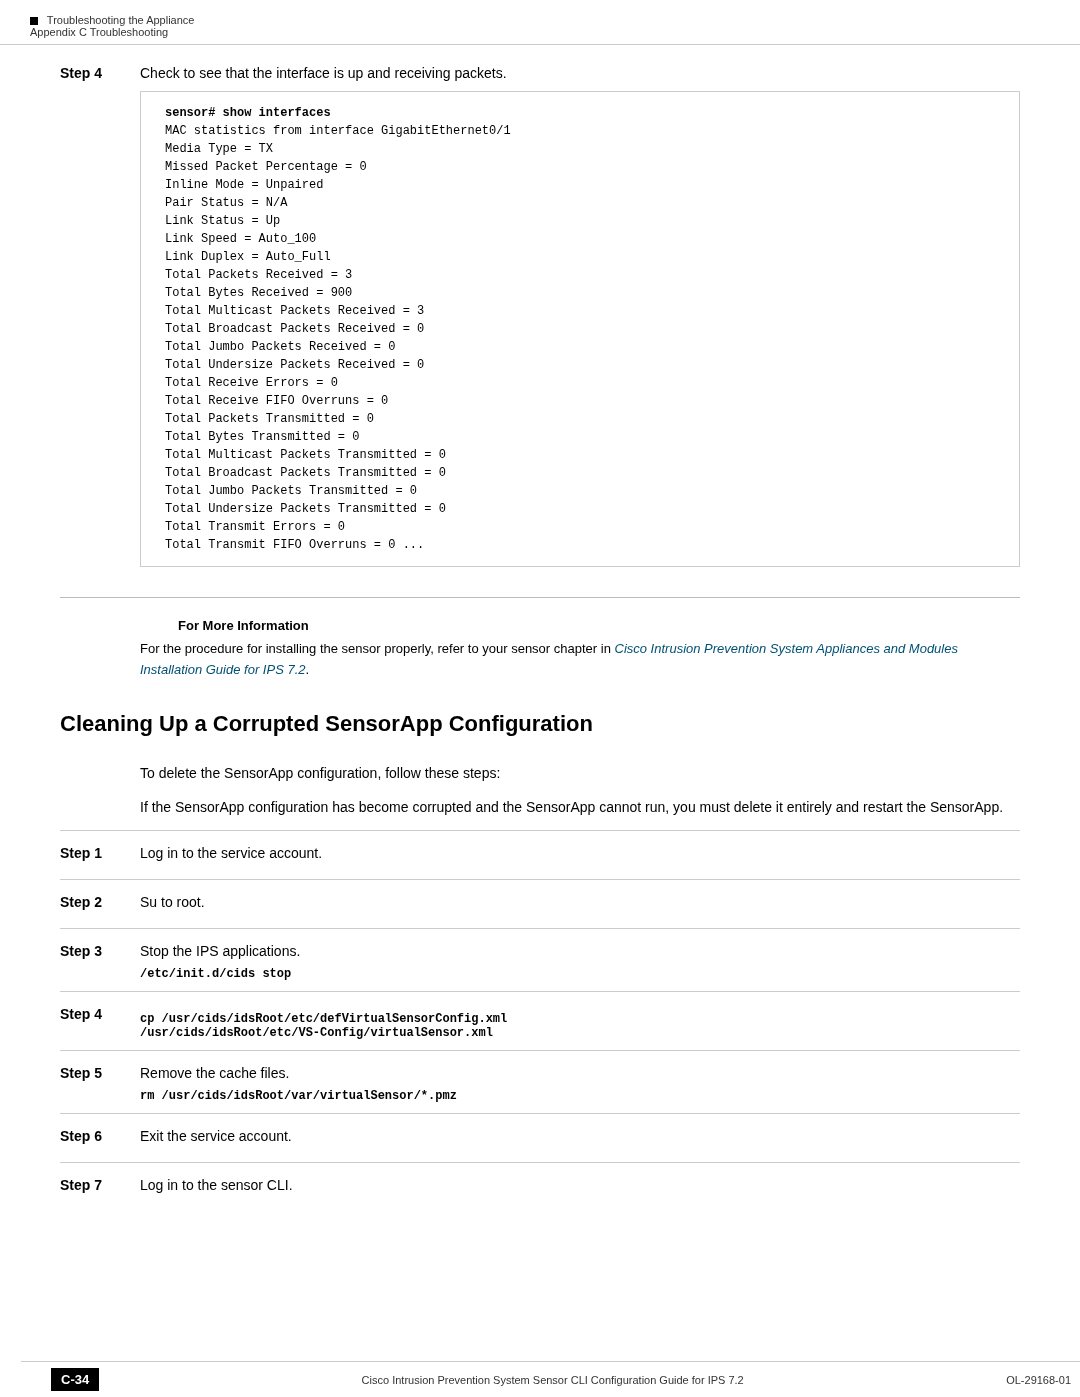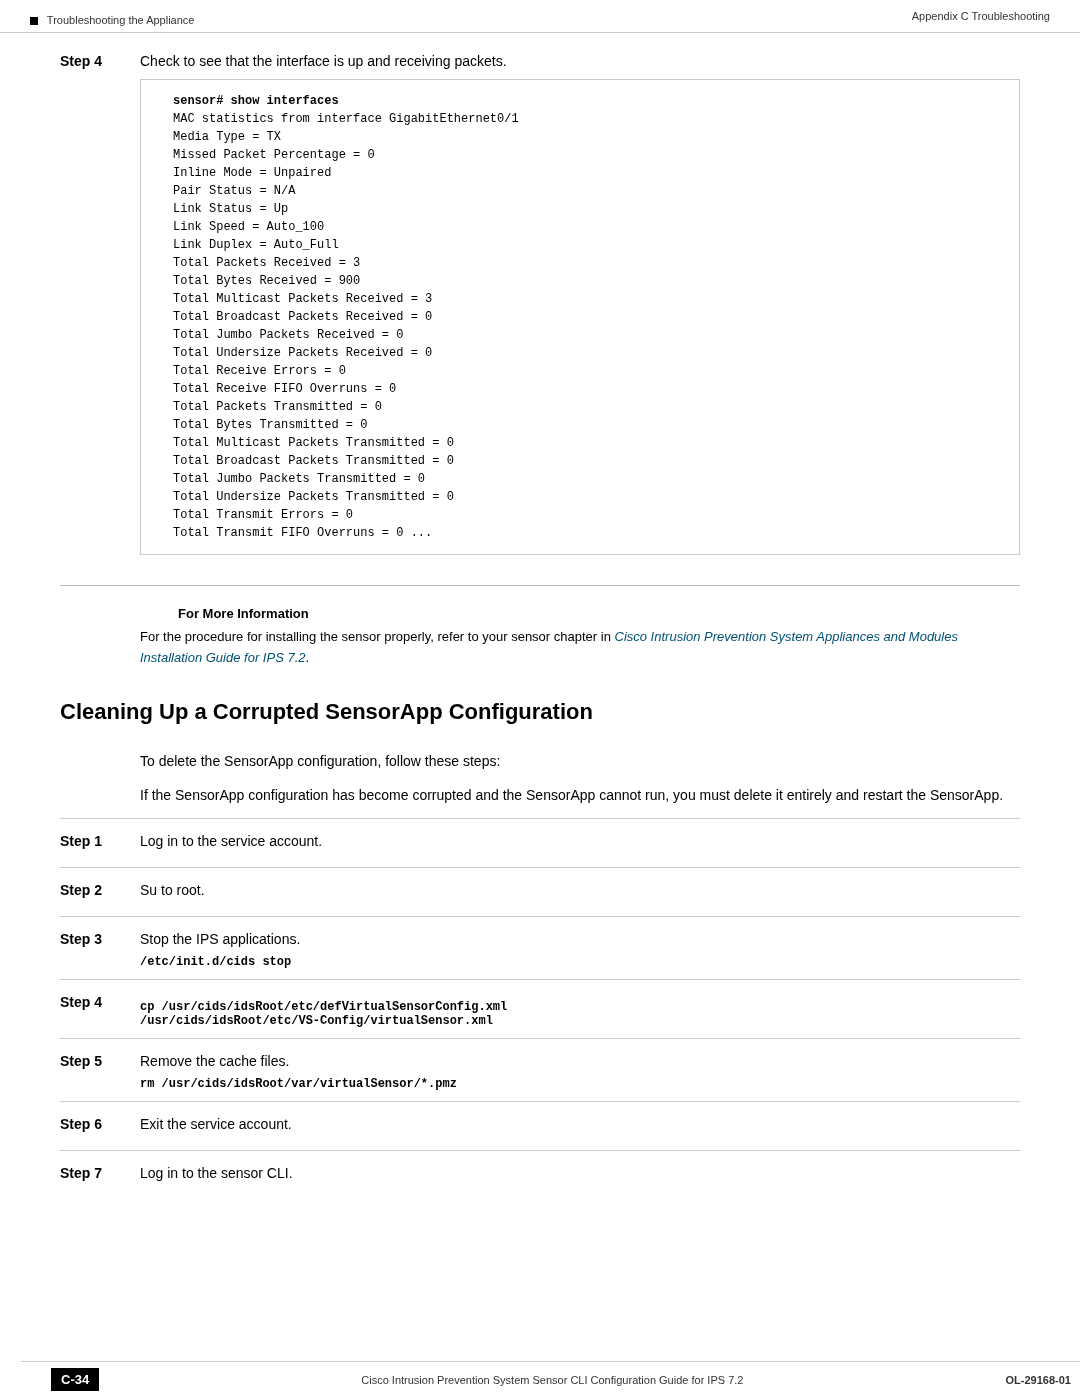--- a/index.html
+++ b/index.html
@@ -15,20 +15,21 @@
 
     
     .page-header {
       display: flex;
       justify-content: space-between;
       align-items: flex-start;
       padding: 10px 30px 6px 30px;
       border-bottom: 1px solid #ccc;
       font-size: 11px;
       color: #333;
+      flex-direction: column;
     }
     .page-header .left-header {
       display: flex;
       flex-direction: column;
     }
     .page-header .breadcrumb-line {
       font-size: 11px;
       color: #333;
       margin-top: 4px;
     }
@@ -61,21 +62,21 @@
     }
     .step-content p {
       font-size: 14px;
       margin-bottom: 8px;
     }
 
     
     .code-box {
       border: 1px solid #ccc;
       background: #fff;
-      padding: 12px 32px;
+      padding: 12px 24px;
       margin: 10px 0 10px 0;
       font-family: 'Courier New', Courier, monospace;
       font-size: 12px;
       line-height: 1.5;
       color: #000;
     }
     .code-box .bold-cmd {
       font-weight: bold;
     }
 
@@ -169,21 +170,20 @@
       font-size: 11px;
       color: #333;
       text-align: center;
       flex: 1;
       margin: 0 20px;
     }
     .footer-right {
       font-size: 11px;
       color: #333;
       white-space: nowrap;
-      font-weight: bold;
     }
 
     .black-square {
       display: inline-block;
       width: 8px;
       height: 8px;
       background: #000;
       margin-right: 6px;
       vertical-align: middle;
     }

